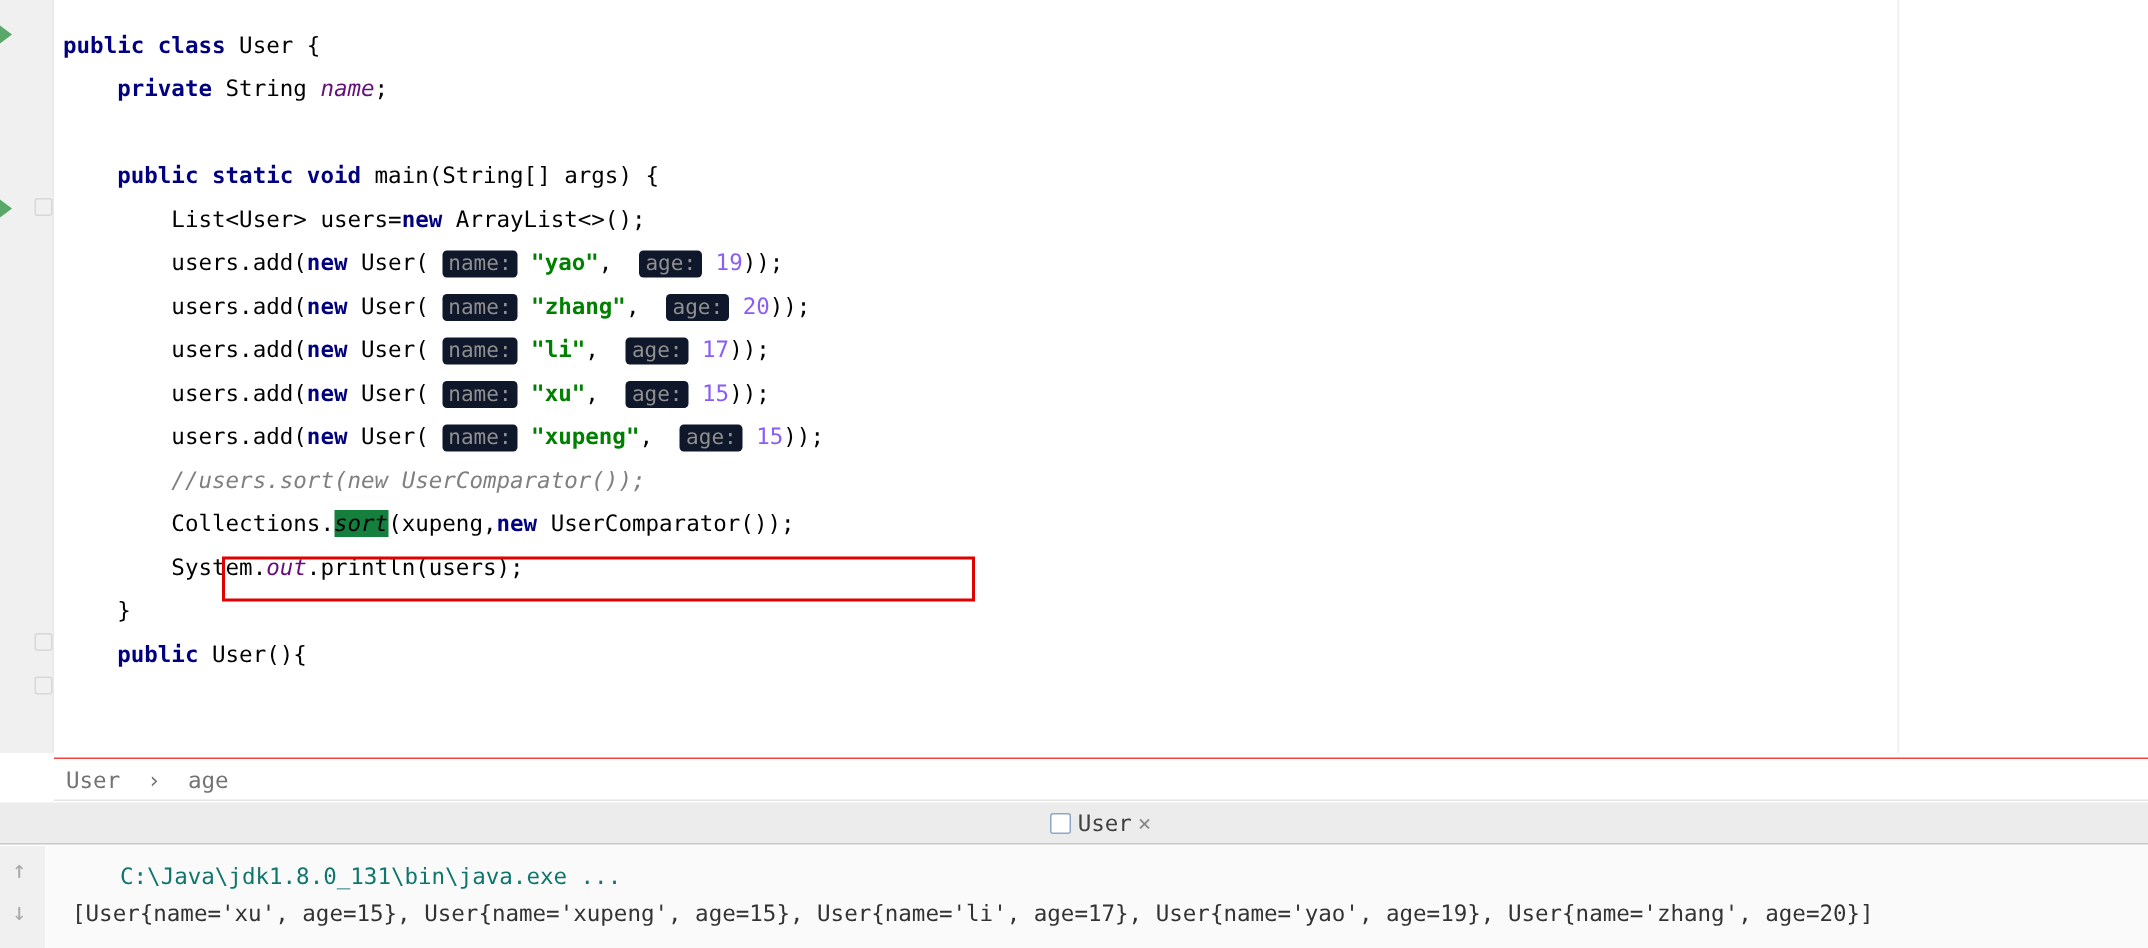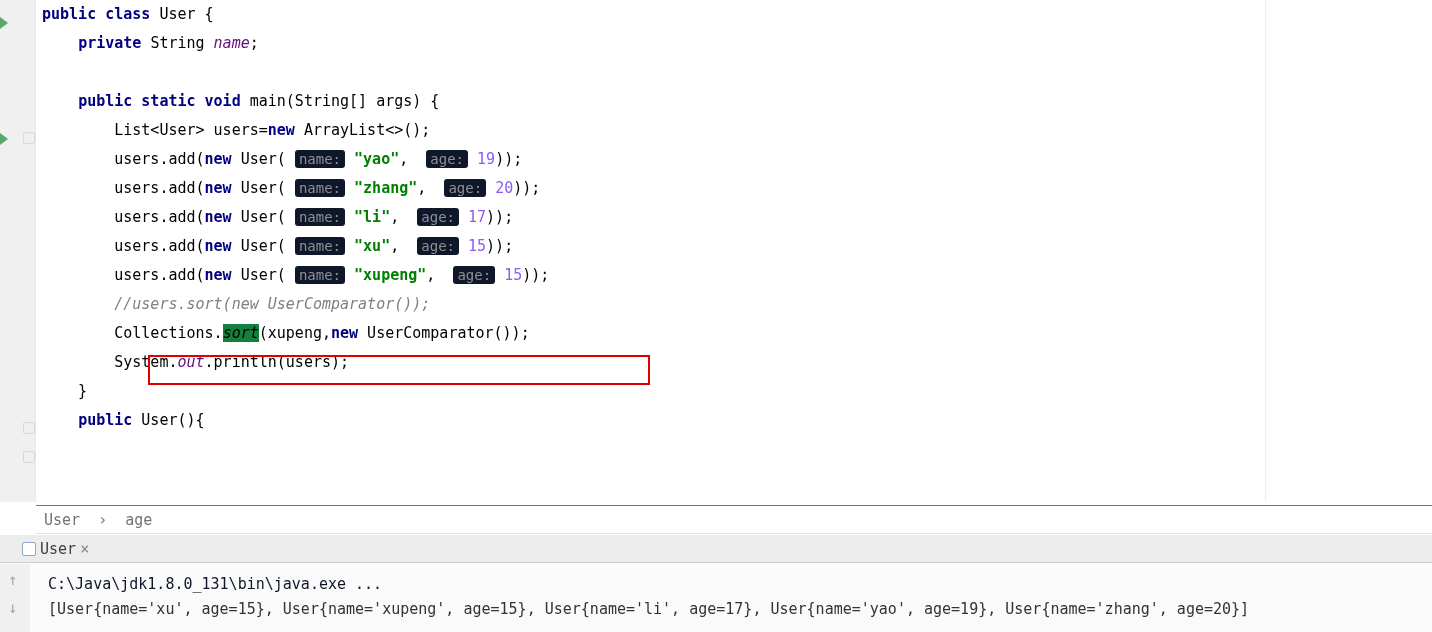--- a/index.html
+++ b/index.html
@@ -1,32 +1,32 @@
 <!DOCTYPE html>
 <html><head>
 <meta charset="utf-8">
 <style>
   * { box-sizing: border-box; }
   html, body { margin: 0; padding: 0; width: 1432px; height: 632px; font-family: Consolas, monospace; font-size: 15px; background: #fff; overflow: hidden; }
   .editor-gutter { position: absolute; left: 0; top: 0; width: 36px; height: 502px; background: #f0f0f0; border-right: 1px solid #e8e8e8; }
   .run-marker { position: absolute; left: 0; width: 0; height: 0; border-top: 6px solid transparent; border-bottom: 6px solid transparent; border-left: 8px solid #59a869; }
   .fold-marker { position: absolute; right: 0; width: 12px; height: 12px; border: 1px solid #c0c0c0; border-radius: 2px; opacity: .5; }
-  .code-area { position: absolute; left: 36px; top: 0; right: 0; height: 502px; background: #fff; overflow: hidden; }
+  .code-area { position: absolute; left: 36px; top: 16px; right: 0; height: 502px; background: #fff; overflow: hidden; }
   .line { height: 29px; line-height: 29px; white-space: pre; padding-left: 6px; }
   .hl-line { background: #fcfceb; }
   .kw { color: #000080; font-weight: bold; }
   .str { color: #008000; font-weight: bold; }
   .num { color: #8b5cf6; }
   .fld { color: #660e7a; font-style: italic; }
   .itl { font-style: italic; }
   .cmt { color: #808080; font-style: italic; }
   .hint { color: #909090; background: #0f172a; font-style: normal; padding: 1px 4px; border-radius: 3px; font-size: 14px; }
   .red-box { border: 2px solid #e00000; position: absolute; left: 112px; top: 355px; width: 502px; height: 30px; pointer-events: none; }
   .breadcrumb { position: absolute; left: 36px; top: 505px; right: 0; height: 29px; line-height: 29px; color: #737373; padding-left: 8px; background: #fff; border-top: 1px solid #ef4444; border-bottom: 1px solid #e4e4e4; }
-  .run-tab { position: absolute; left: 0; top: 535px; right: 0; height: 28px; line-height: 28px; background: #ececec; border-bottom: 1px solid #c9c9c9; padding-left: 22px; color: #404040; }
+  .run-tab { position: absolute; left: 0; top: 535px; right: 0; height: 28px; line-height: 28px; background: #ececec; border-bottom: 1px solid #c9c9c9; padding-left: 36px; color: #404040; text-align: center; }
   .file-icon { display: inline-block; width: 14px; height: 14px; background: #fff; border: 1px solid #8ea7c9; border-radius: 2px; vertical-align: -2px; margin-right: 4px; position: relative; }
   .close-x { color: #888; margin-left: 4px; }
   .console { position: absolute; left: 0; top: 564px; right: 0; height: 68px; background: #fafafa; }
   .console-gutter { position: absolute; left: 0; top: 0; width: 30px; height: 100%; background: #f0f0f0; }
   .console-text { position: absolute; left: 48px; top: 8px; color: #333; font-size: 15px; line-height: 25px; white-space: pre; }
   .arrow { position: absolute; left: 8px; color: #aaa; font-size: 16px; }
   .right-border { position: absolute; left: 1265px; top: 0; width: 1px; height: 502px; background: #eee; }
 </style>
 </head>
 <body>
@@ -68,15 +68,15 @@
 
 <div class="run-tab">
   <span class="file-icon"></span><span>User</span><span class="close-x">×</span>
 </div>
 
 <div class="console">
   <div class="console-gutter">
     <span class="arrow" style="top:6px;">↑</span>
     <span class="arrow" style="top:34px;">↓</span>
   </div>
-  <div class="console-text"><span style="color:#0f172a;">C:\Java\jdk1.8.0_131\bin\java.exe ...</span>
+  <div class="console-text"><span style="color:#0f766e;margin-left:32px;">C:\Java\jdk1.8.0_131\bin\java.exe ...</span>
 <span>[User{name='xu', age=15}, User{name='xupeng', age=15}, User{name='li', age=17}, User{name='yao', age=19}, User{name='zhang', age=20}]</span></div>
 </div>
 
 </body></html>

